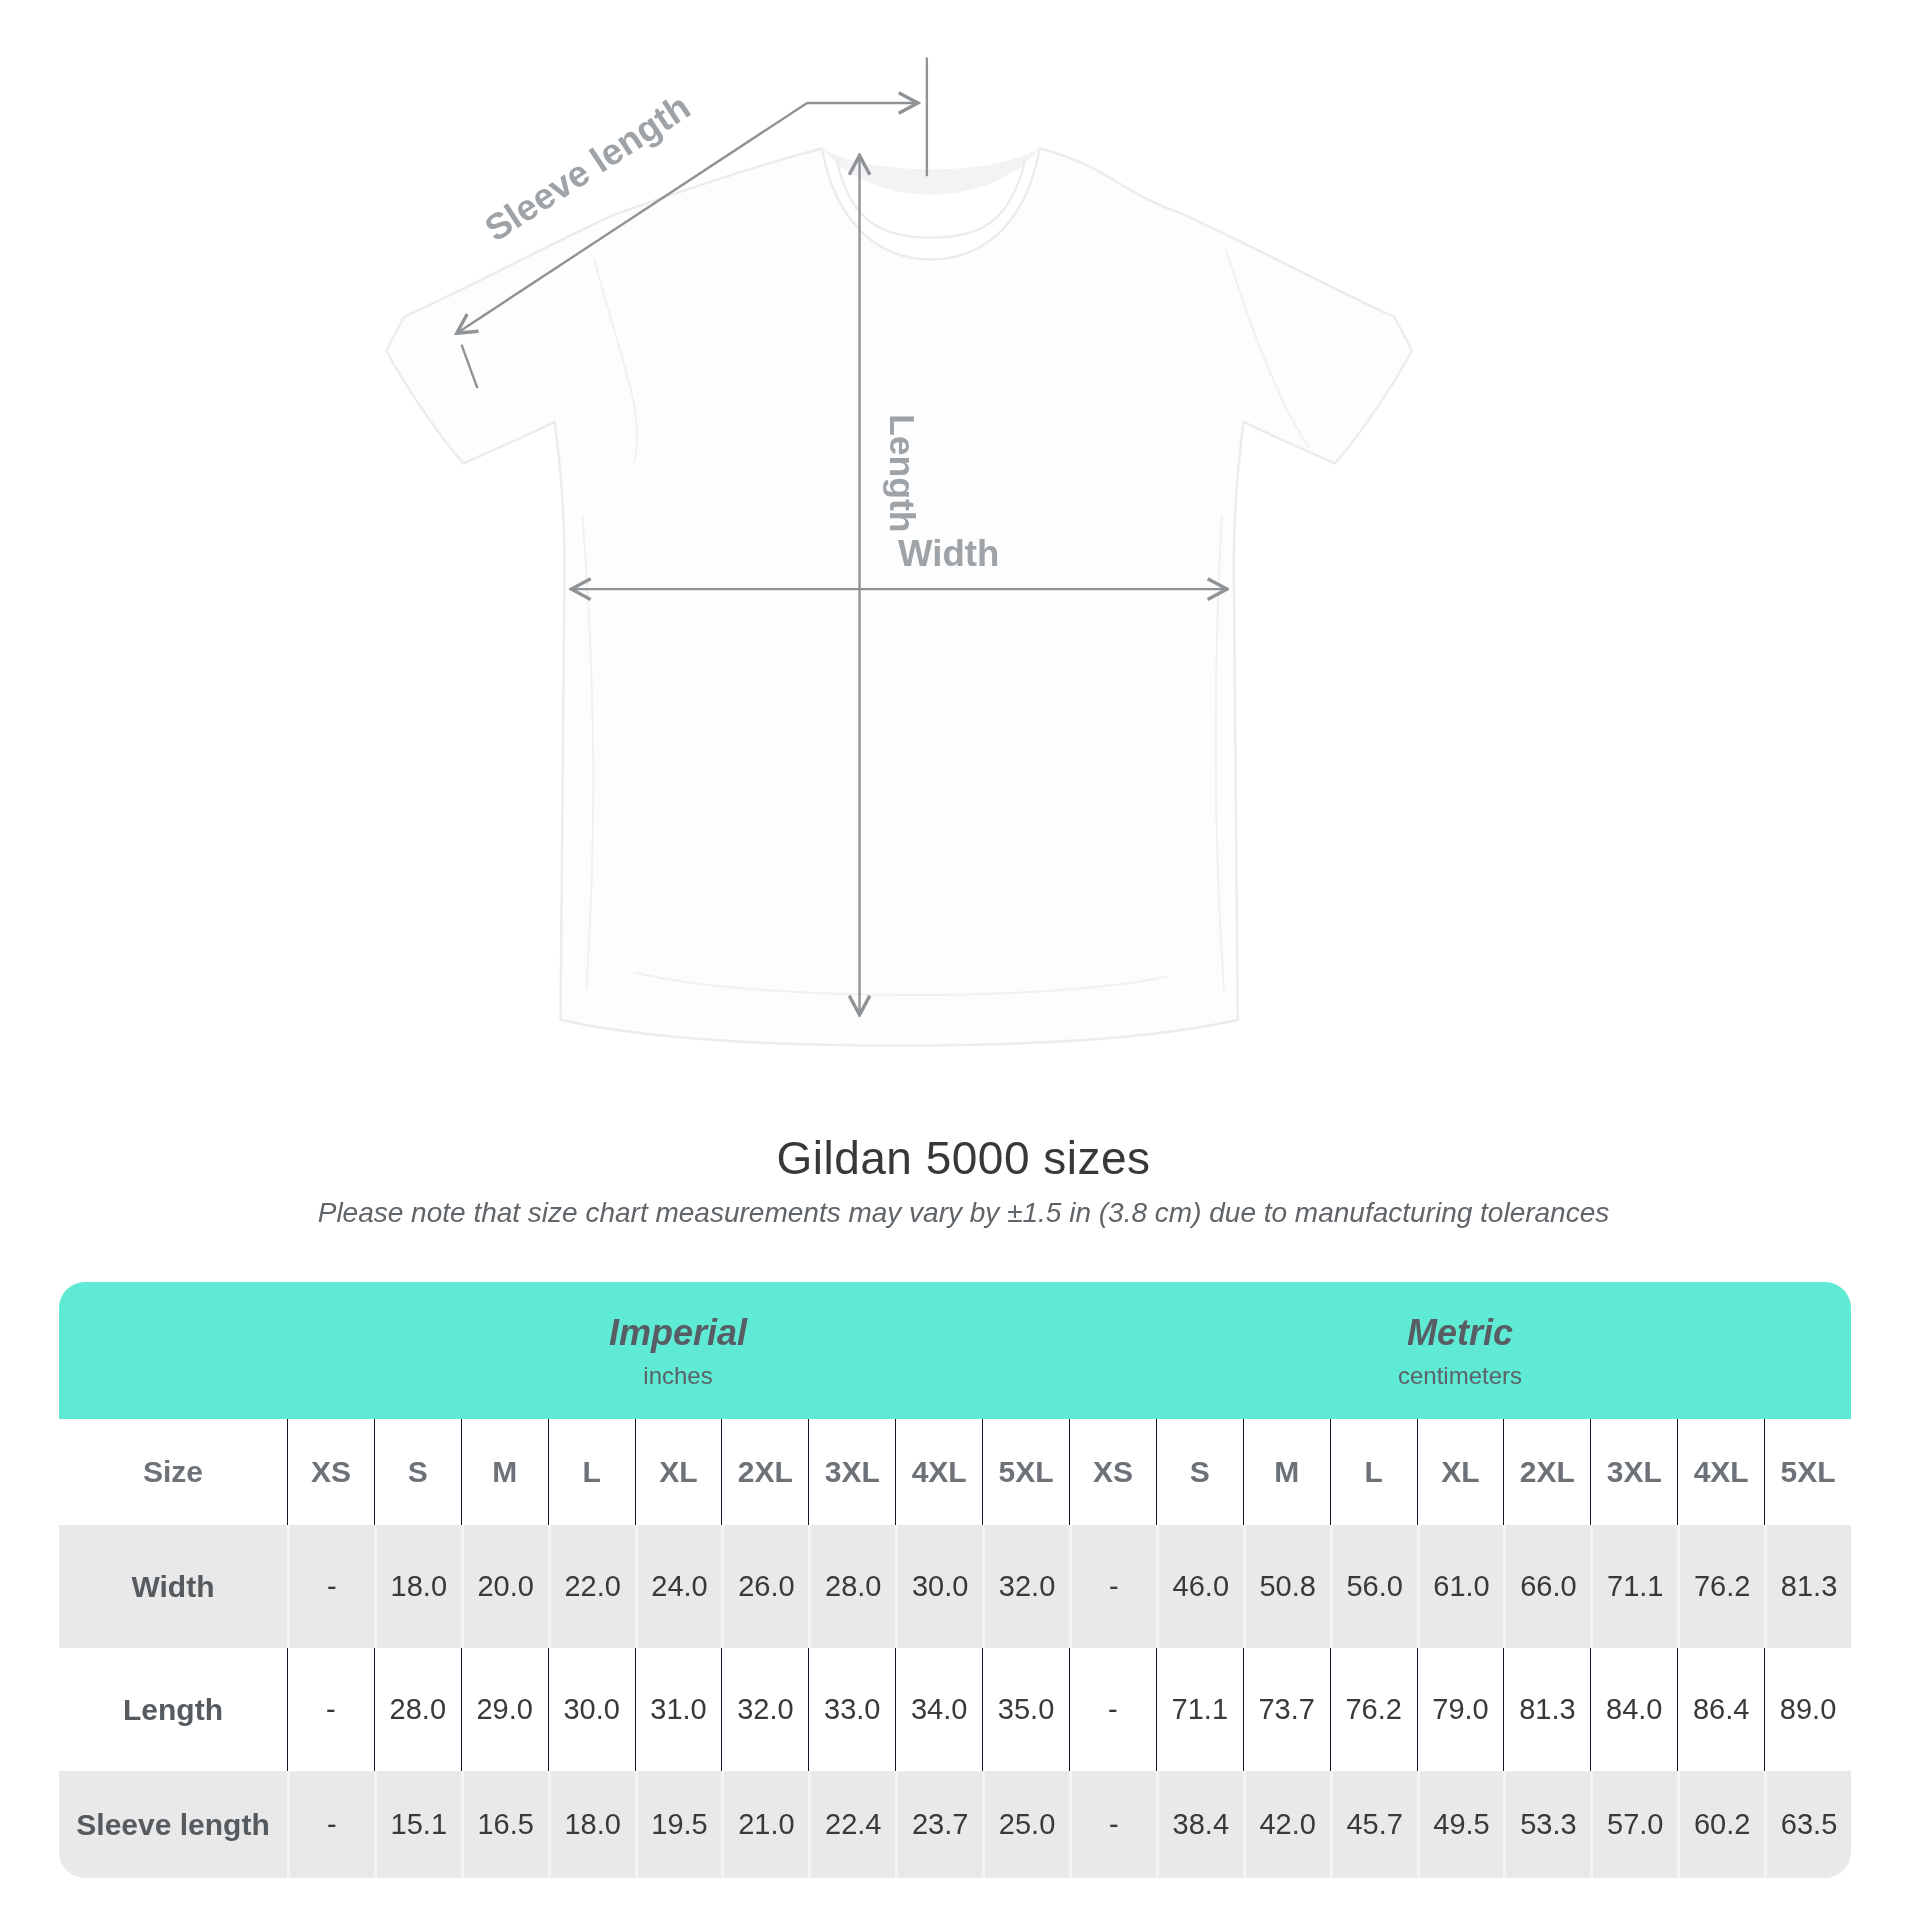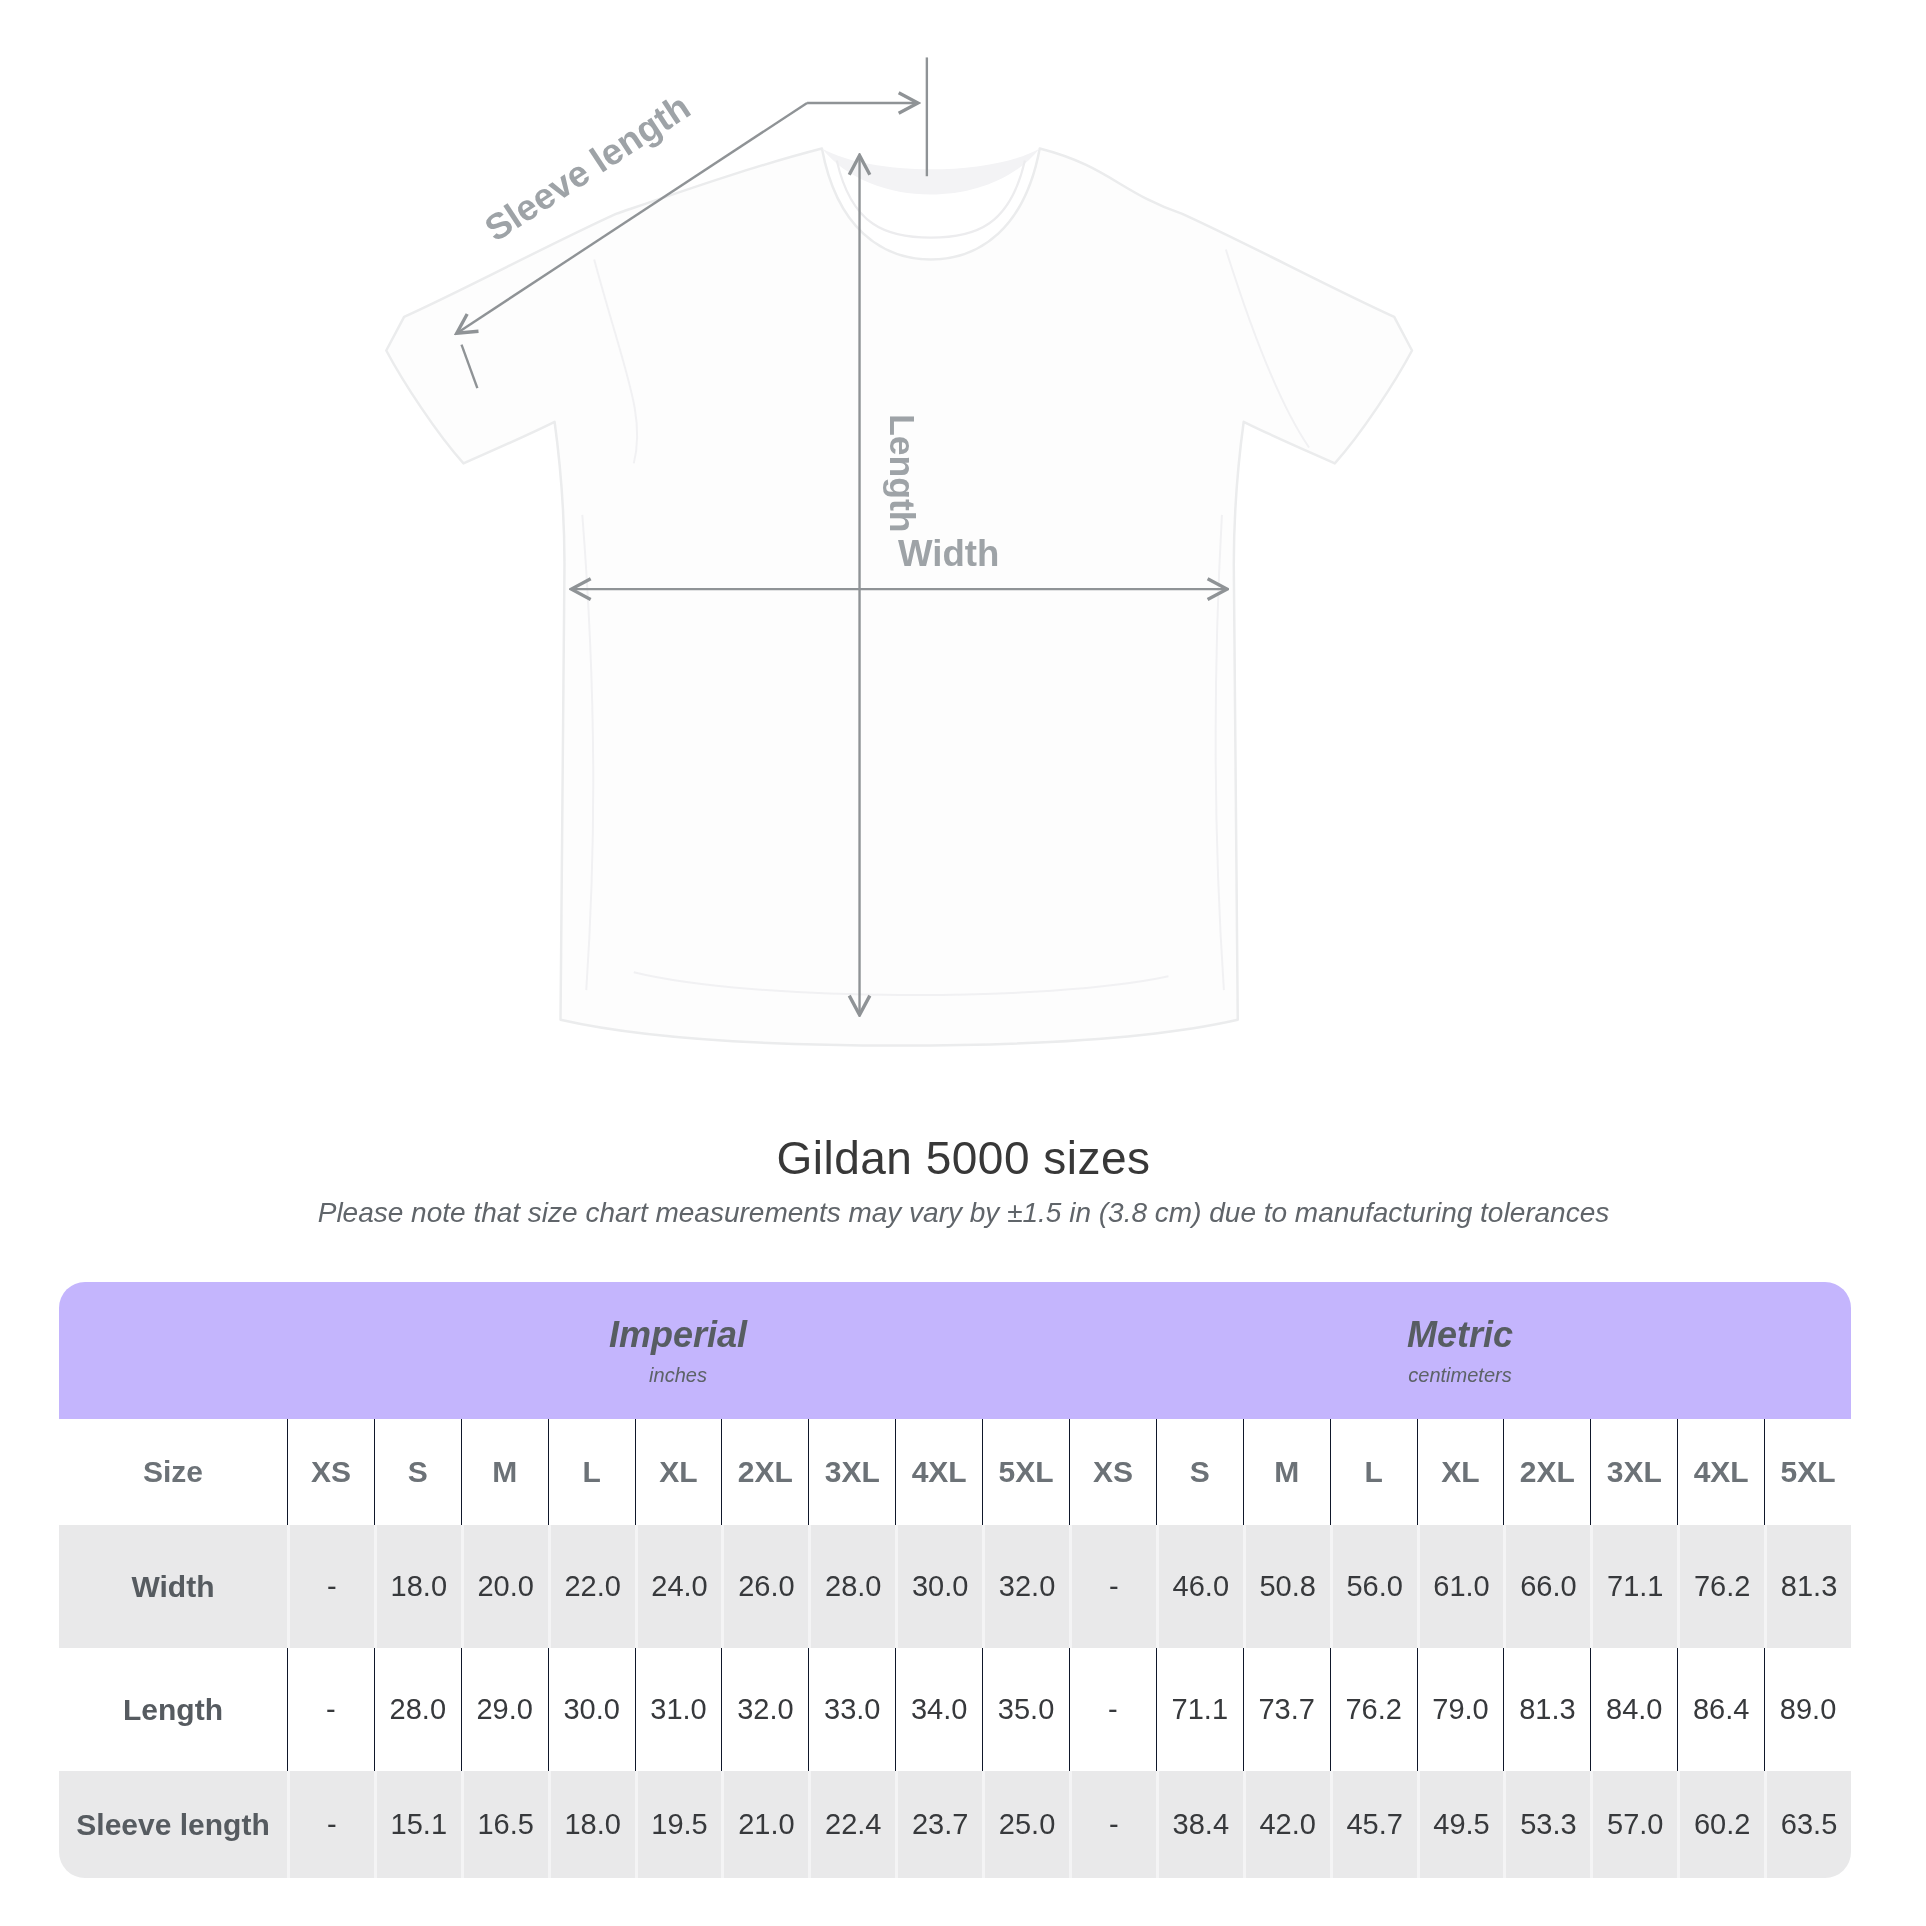--- a/index.html
+++ b/index.html
@@ -11,24 +11,24 @@
   svg text.dim-label{fill:#9ea3a7;font-weight:bold;font-family:"Liberation Sans",sans-serif;}
 
   
   .page-title{margin:34px 0 0 0;text-align:center;font-size:46px;line-height:46px;
     font-weight:normal;color:#383838;letter-spacing:0.5px;}
   .page-subtitle{margin:18px 0 0 0;text-align:center;font-size:28px;line-height:28px;
     font-style:italic;color:#60656a;}
 
   
   .size-table{margin:55px 0 0 59px;width:1792px;border-radius:26px;overflow:hidden;}
-  .band{display:grid;grid-template-columns:228px 1fr 1fr;height:137px;background:#c4b5fd;}
+  .band{display:grid;grid-template-columns:228px 1fr 1fr;height:137px;background:#5eead4;}
   .band .grp{display:flex;flex-direction:column;align-items:center;justify-content:center;row-gap:8px;}
   .band .nm{font-size:36px;font-weight:bold;font-style:italic;color:#575d62;}
-  .band .un{font-size:20px;font-style:italic;color:#5c6267;}
+  .band .un{font-size:24px;color:#5c6267;}
 
   .trow{display:grid;grid-template-columns:228px repeat(18,1fr);}
   .trow.head{height:106px;background:#ffffff;}
   .trow.gray{height:123px;background:#e9e9ea;}
   .trow.white{height:123px;background:#ffffff;}
   .tbody .trow:last-child{height:107px;}
 
   .cell{display:flex;align-items:center;justify-content:center;min-width:0;}
   .trow.head .cell + .cell,
   .trow.white .cell + .cell{border-left:1px solid #0f172a;}

